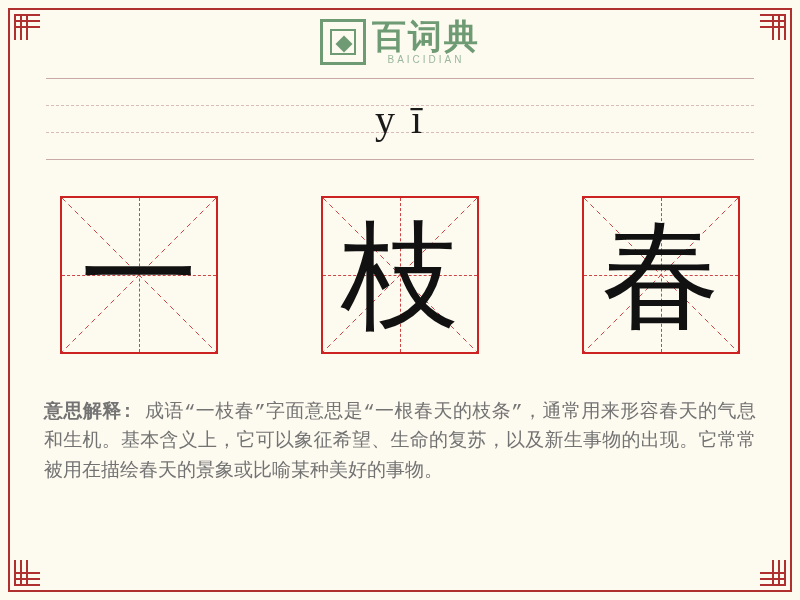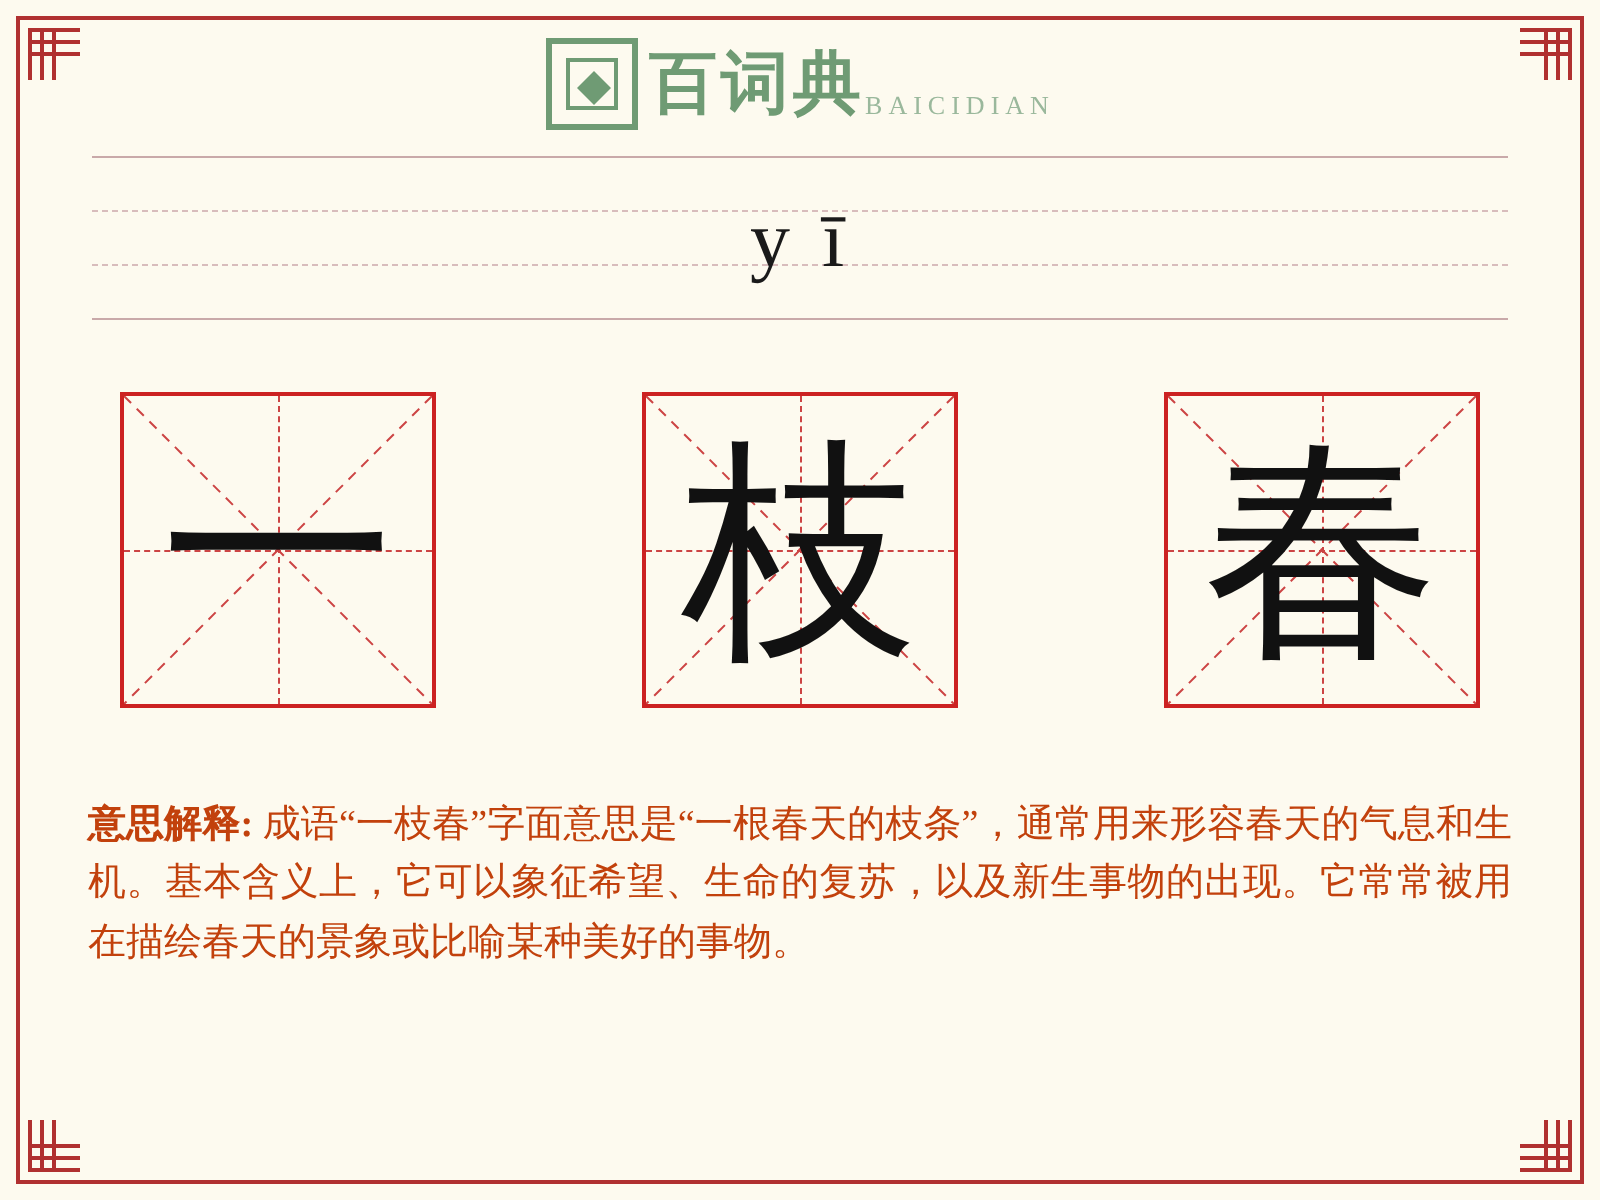--- a/index.html
+++ b/index.html
@@ -83,37 +83,37 @@
     position: absolute;
     left: 15px;
     top: 16px;
     width: 12px;
     height: 12px;
     background: #6f9b74;
     transform: rotate(45deg);
   }
   .logo-text {
     display: flex;
-    flex-direction: row;
-    align-items: flex-end;
+    flex-direction: column;
+    align-items: center;
     line-height: 1;
   }
   .logo-cn {
     font-size: 34px;
     color: #6f9b74;
     font-weight: bold;
     letter-spacing: 2px;
     font-family: "DejaVu Sans", sans-serif;
   }
   .logo-en {
-    font-size: 13px;
+    font-size: 10px;
     color: #9ab89c;
     letter-spacing: 3px;
     margin-top: 2px;
-    font-family: Liberation Serif, serif;
+    font-family: Liberation Sans, sans-serif;
   }
 
   
   .staff {
     position: absolute;
     left: 46px;
     top: 78px;
     width: 708px;
     height: 82px;
   }
@@ -202,22 +202,22 @@
   }
 
   
   .explain {
     position: absolute;
     left: 44px;
     top: 398px;
     width: 712px;
     font-size: 19px;
     line-height: 1.55;
-    color: #c2410c;
-    font-family: Liberation Serif, serif;
+    color: #737373;
+    font-family: Liberation Mono, monospace;
     text-align: justify;
   }
   .explain .label {
     font-weight: bold;
   }
 </style>
 </head>
 <body>
 
 <div class="page-border"></div>

